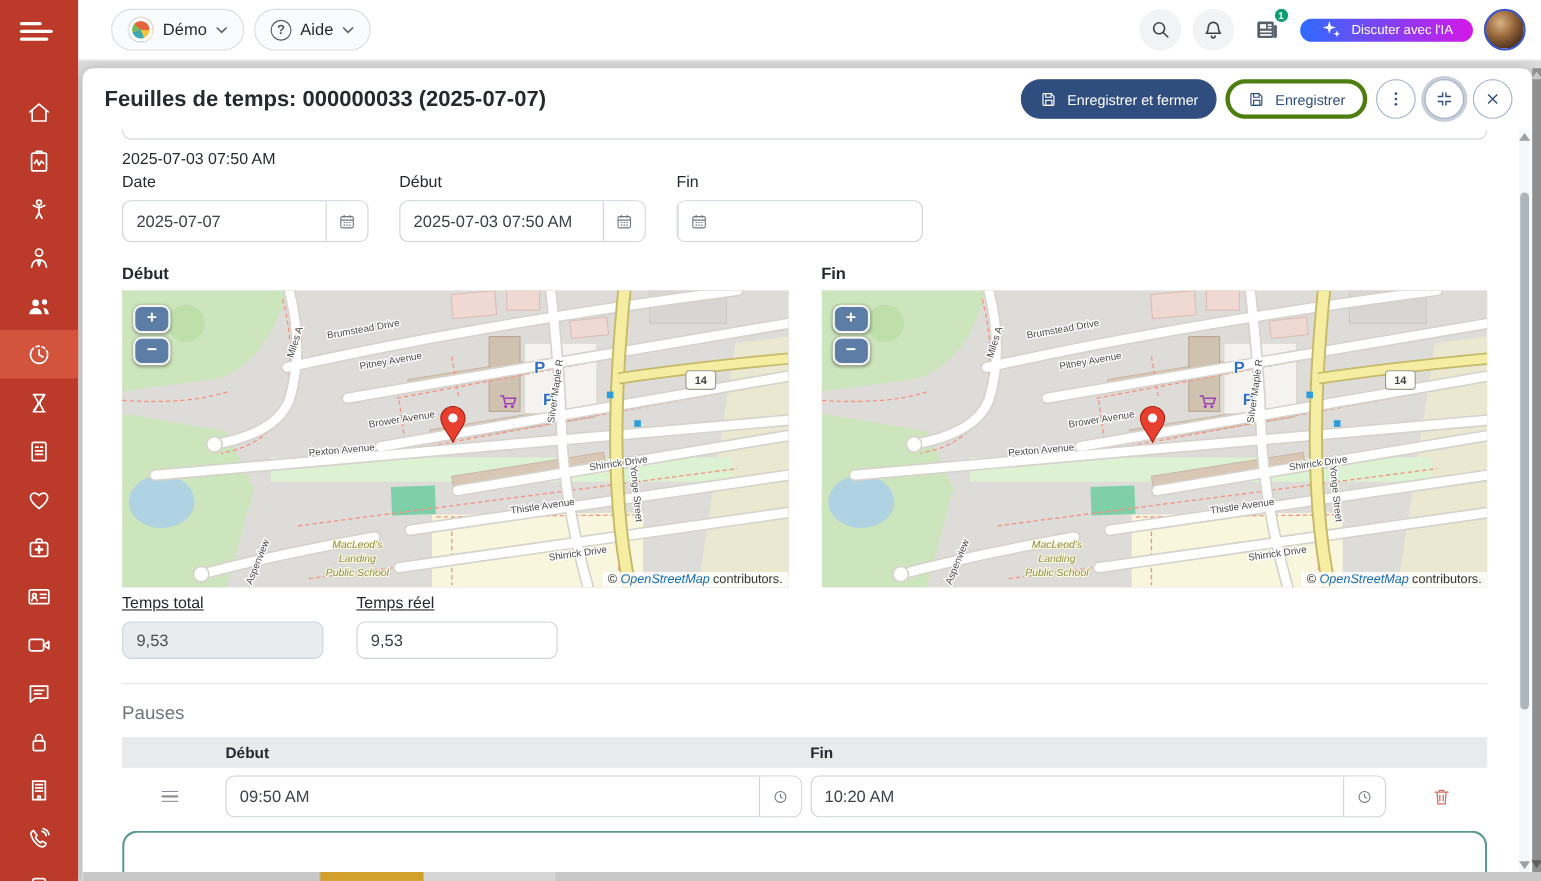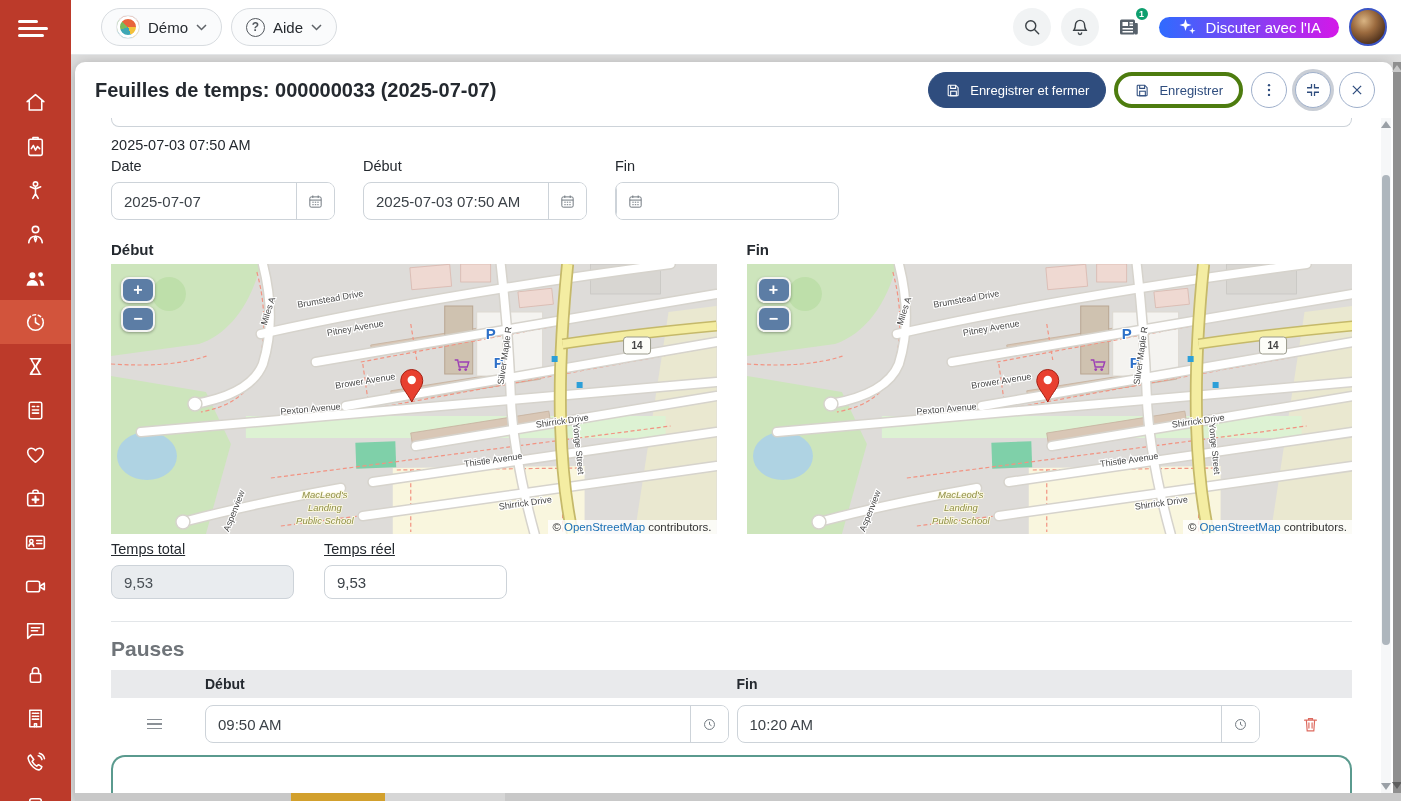--- a/index.html
+++ b/index.html
@@ -22,21 +22,21 @@
   .pill { height:38px; border:1px solid #D8DCE0; background:#FAFBFC; border-radius:19px; display:flex; align-items:center; gap:8px; padding:0 14px; font-size:15px; color:#25292E; cursor:pointer; }
   .logo-circle { width:24px; height:24px; border-radius:50%; background:conic-gradient(#E8643C 0 90deg,#F3C13A 90deg 160deg,#3EA7B4 160deg 250deg,#7CB95C 250deg 310deg,#E8643C 310deg); box-shadow:inset 0 0 0 3px #fff; border:1px solid #E3E5E8; }
   .help-circle { width:19px; height:19px; border-radius:50%; border:1.6px solid #53585E; color:#53585E; font-size:12px; font-weight:bold; display:flex; align-items:center; justify-content:center; }
   .chev { width:11px; height:7px; }
   .top-right { margin-left:auto; display:flex; align-items:center; gap:10px; }
   .icon-circle { width:38px; height:38px; border-radius:50%; background:#F1F3F4; border:none; display:flex; align-items:center; justify-content:center; cursor:pointer; }
   .icon-circle svg { width:20px; height:20px; stroke:#3C4247; fill:none; stroke-width:1.7; stroke-linecap:round; }
   .news-btn { position:relative; width:40px; height:40px; background:none; border:none; display:flex; align-items:center; justify-content:center; cursor:pointer; }
   .news-btn svg { width:24px; height:24px; }
   .badge { position:absolute; top:-1px; right:-1px; min-width:16px; height:16px; border-radius:8px; background:var(--c-badge_green,#0E9F6E); border:2px solid #fff; color:#fff; font-size:9px; font-weight:bold; display:flex; align-items:center; justify-content:center; padding:0 3px; }
-  .ai-btn { height:21px; border:none; border-radius:19px; background:linear-gradient(90deg,var(--c-accent_gradient_start,#2F6BFF),var(--c-accent_gradient_end,#D418E8)); color:#fff; font-size:15px; display:flex; align-items:center; gap:9px; padding:0 18px; cursor:pointer; }
+  .ai-btn { height:21px; border:none; border-radius:19px; background:linear-gradient(90deg,var(--c-accent_gradient_start,#2F6BFF),var(--c-accent_gradient_end,#D418E8)); color:#fff; font-size:12px; display:flex; align-items:center; gap:9px; padding:0 18px; cursor:pointer; }
   .avatar { width:38px; height:38px; border-radius:50%; border:2px solid #3C55C4; background:radial-gradient(circle at 38% 32%,#D9B483 0%,#9C6B3F 38%,#5C3B22 70%,#27180D 100%); cursor:pointer; }
 
   
   .modal { position:fixed; left:75px; top:62px; right:8px; bottom:0; background:#fff; border-radius:10px 10px 0 0; box-shadow:0 2px 14px rgba(0,0,0,.25); z-index:10; }
   .modal-header { height:56px; display:flex; align-items:center; padding:0 18px 0 20px; }
   .modal-title { font-size:20px; font-weight:600; color:#24292F; }
   .modal-actions { margin-left:auto; display:flex; align-items:center; gap:8px; }
   .btn { height:36px; border-radius:18px; font-size:13px; display:flex; align-items:center; gap:8px; padding:0 16px; cursor:pointer; font-family:inherit; }
   .btn svg { width:17px; height:17px; stroke:currentColor; fill:none; stroke-width:1.5; }
   .btn-primary { background:var(--c-primary,#2F4D7E); border:1px solid var(--c-primary,#2F4D7E); color:#fff; }
@@ -64,29 +64,29 @@
   .addon svg { width:17px; height:17px; stroke:#70787F; fill:none; stroke-width:1.4; }
 
   .maps-row { display:flex; gap:30px; margin-bottom:6px; }
   .map-col { flex:1; min-width:0; }
   .map-label { font-size:15px; font-weight:700; line-height:20px; margin-bottom:4px; }
   .map-box { position:relative; height:270px; overflow:hidden; background:#DEDCD9; }
   .map-svg { width:100%; height:100%; display:block; }
   .map-zoom { position:absolute; left:10px; top:13px; display:flex; flex-direction:column; gap:3px; }
   .zoom-btn { width:34px; height:26px; background:#5C7DA5; border:2px solid #F4F4F2; border-radius:8px; color:#fff; font-size:16px; font-weight:bold; line-height:1; display:flex; align-items:center; justify-content:center; cursor:pointer; box-shadow:0 1px 3px rgba(0,0,0,.35); }
   .map-attr { position:absolute; right:0; bottom:0; background:rgba(255,255,255,.8); font-size:11.5px; color:#333; padding:1px 5px; display:flex; gap:3px; }
-  .map-attr a { color:#1A6FB5; text-decoration:none; cursor:pointer; }
+  .map-attr a { color:#1A6FB5; text-decoration:none; cursor:pointer;font-style:italic; }
 
   .times-row { display:flex; gap:30px; margin-bottom:0; }
   .time-field { width:183px;text-decoration:underline; }
   .time-input { width:100%; height:34px; border:1px solid #CDD3D9; border-radius:8px; font-size:15px; color:#3C4248; padding:0 12px; font-family:inherit; }
   .time-input:disabled { background:#E9ECEF; color:#4A5056; }
 
   .divider { border:none; border-top:1px solid #E3E6E9; margin:22px 0 18px 0; }
-  .pauses-label { font-size:21px; color:#6F7479; line-height:18px; margin-bottom:12px;font-weight:bold; }
+  .pauses-label { font-size:17px; color:#6F7479; line-height:18px; margin-bottom:12px; }
   .ptable-head, .ptable-row { display:grid; grid-template-columns:86px 1fr 1fr 84px; column-gap:8px; align-items:center; }
   .ptable-head { background:#E9EAEC; height:28px; font-size:14px; font-weight:700; }
   .ptable-row { padding:7px 0 6px 0; }
   .drag-handle { display:flex; flex-direction:column; gap:3px; align-items:center; cursor:grab; }
   .drag-handle i { width:15px; height:1.6px; background:#8A9096; display:block; }
   .trash-btn { background:none; border:none; cursor:pointer; display:flex; justify-content:center; }
   .trash-btn svg { width:19px; height:19px; stroke:var(--c-danger,#DD6A5F); fill:none; stroke-width:1.5; stroke-linecap:round; }
 
   .green-panel { margin-top:6px; height:60px; border:2px solid var(--c-panel_teal,#5A9A8E); border-bottom:none; border-radius:14px 14px 0 0; background:#fff; }
 

